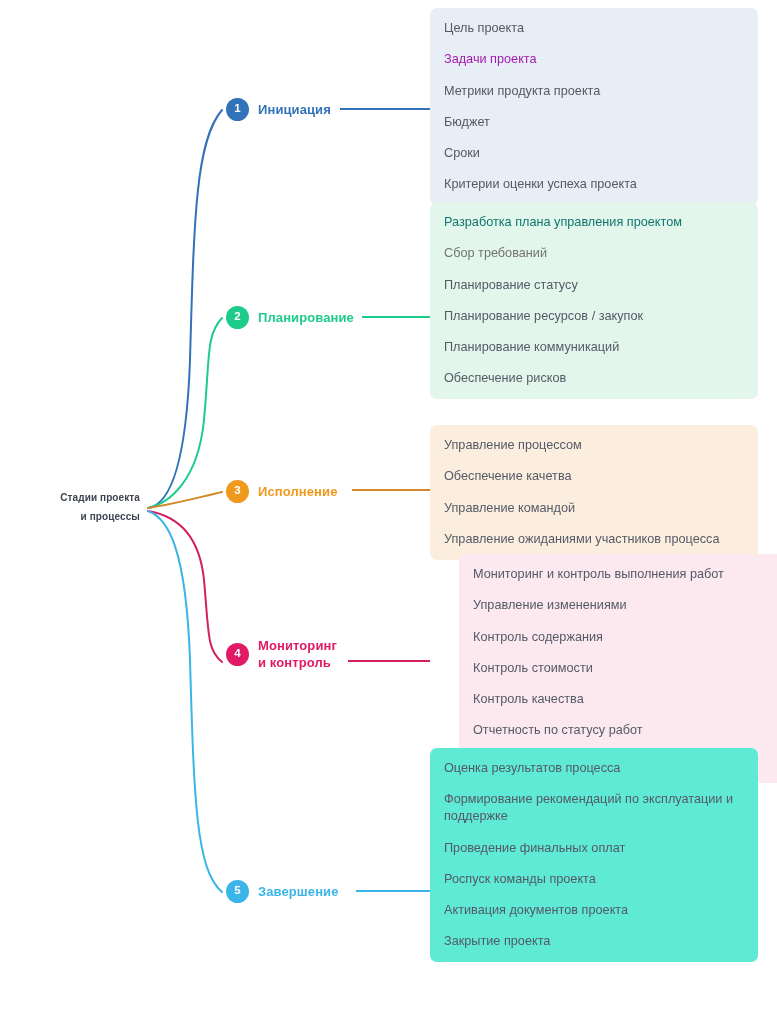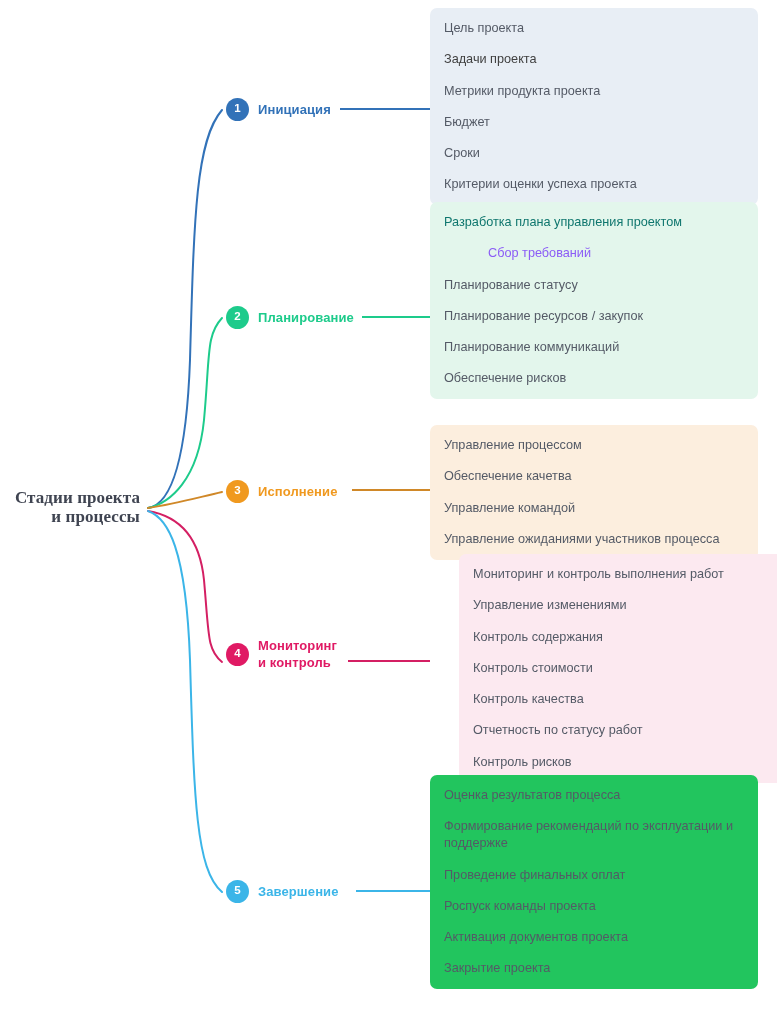--- a/index.html
+++ b/index.html
@@ -17,26 +17,25 @@
     background: #ffffff;
   }
 
   
   #center-label {
     position: absolute;
     left: 0px;
     top: 488px;
     width: 140px;
     text-align: right;
-    font-size: 17px;
+    font-size: 10px;
     font-weight: bold;
     color: #3f4451;
     line-height: 19px;
     letter-spacing: 0.1px;
-    font-family: Liberation Serif, serif;
   }
 
   
   #connectors {
     position: absolute;
     left: 0; top: 0;
     width: 777px; height: 1024px;
     pointer-events: none;
   }
 
@@ -112,34 +111,34 @@
     <div>Стадии проекта</div>
     <div>и процессы</div>
   </div>
 
   <div class="branch-node" style="left:226px; top:92px;">
     <div class="branch-badge" style="background: rgb(50, 114, 184);">1</div>
     <div class="branch-title" style="color: rgb(50, 114, 184);">Инициация</div>
   </div>
   <div class="panel" style="top: 8px; background: rgb(232, 238, 245);">
     <div class="panel-item" style="color: rgb(84, 90, 102);">Цель проекта</div>
-    <div class="panel-item" style="color: #404040;">Задачи проекта</div>
+    <div class="panel-item" style="color: #a21caf;">Задачи проекта</div>
     <div class="panel-item" style="color: rgb(84, 90, 102);">Метрики продукта проекта</div>
     <div class="panel-item" style="color: rgb(84, 90, 102);">Бюджет</div>
     <div class="panel-item" style="color: rgb(84, 90, 102);">Сроки</div>
     <div class="panel-item" style="color: rgb(84, 90, 102);">Критерии оценки успеха проекта</div>
   </div>
 
   <div class="branch-node" style="left:226px; top:300px;">
     <div class="branch-badge" style="background: rgb(29, 203, 139);">2</div>
     <div class="branch-title" style="color: rgb(29, 203, 139);">Планирование</div>
   </div>
   <div class="panel" style="top: 202px; background: rgb(227, 246, 236);">
     <div class="panel-item" style="color: #0f766e;">Разработка плана управления проектом</div>
-    <div class="panel-item" style="color: #8b5cf6; margin-left: 44px;">Сбор требований</div>
+    <div class="panel-item" style="color: #737373;">Сбор требований</div>
     <div class="panel-item" style="color: rgb(84, 90, 102);">Планирование статусу</div>
     <div class="panel-item" style="color: rgb(84, 90, 102);">Планирование ресурсов / закупок</div>
     <div class="panel-item" style="color: rgb(84, 90, 102);">Планирование коммуникаций</div>
     <div class="panel-item" style="color: rgb(84, 90, 102);">Обеспечение рисков</div>
   </div>
 
   <div class="branch-node" style="left:226px; top:474px;">
     <div class="branch-badge" style="background: rgb(240, 153, 31);">3</div>
     <div class="branch-title" style="color: rgb(240, 153, 31);">Исполнение</div>
   </div>
@@ -162,21 +161,21 @@
     <div class="panel-item" style="color: rgb(84, 90, 102);">Контроль стоимости</div>
     <div class="panel-item" style="color: rgb(84, 90, 102);">Контроль качества</div>
     <div class="panel-item" style="color: rgb(84, 90, 102);">Отчетность по статусу работ</div>
     <div class="panel-item" style="color: rgb(84, 90, 102);">Контроль рисков</div>
   </div>
 
   <div class="branch-node" style="left:226px; top:874px;">
     <div class="branch-badge" style="background: rgb(59, 181, 232);">5</div>
     <div class="branch-title" style="color: rgb(59, 181, 232);">Завершение</div>
   </div>
-  <div class="panel" style="top: 775px; background: #22c55e;">
+  <div class="panel" style="top: 748px; background: #5eead4;">
     <div class="panel-item" style="color: rgb(84, 90, 102);">Оценка результатов процесса</div>
     <div class="panel-item" style="color: rgb(84, 90, 102);">Формирование рекомендаций по эксплуатации и поддержке</div>
     <div class="panel-item" style="color: rgb(84, 90, 102);">Проведение финальных оплат</div>
     <div class="panel-item" style="color: rgb(84, 90, 102);">Роспуск команды проекта</div>
     <div class="panel-item" style="color: rgb(84, 90, 102);">Активация документов проекта</div>
     <div class="panel-item" style="color: rgb(84, 90, 102);">Закрытие проекта</div>
   </div>
 
 </div>
 

